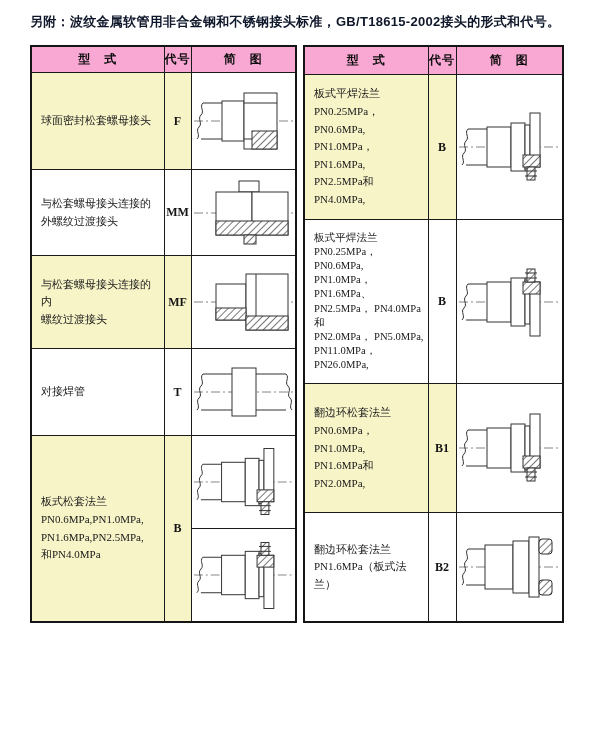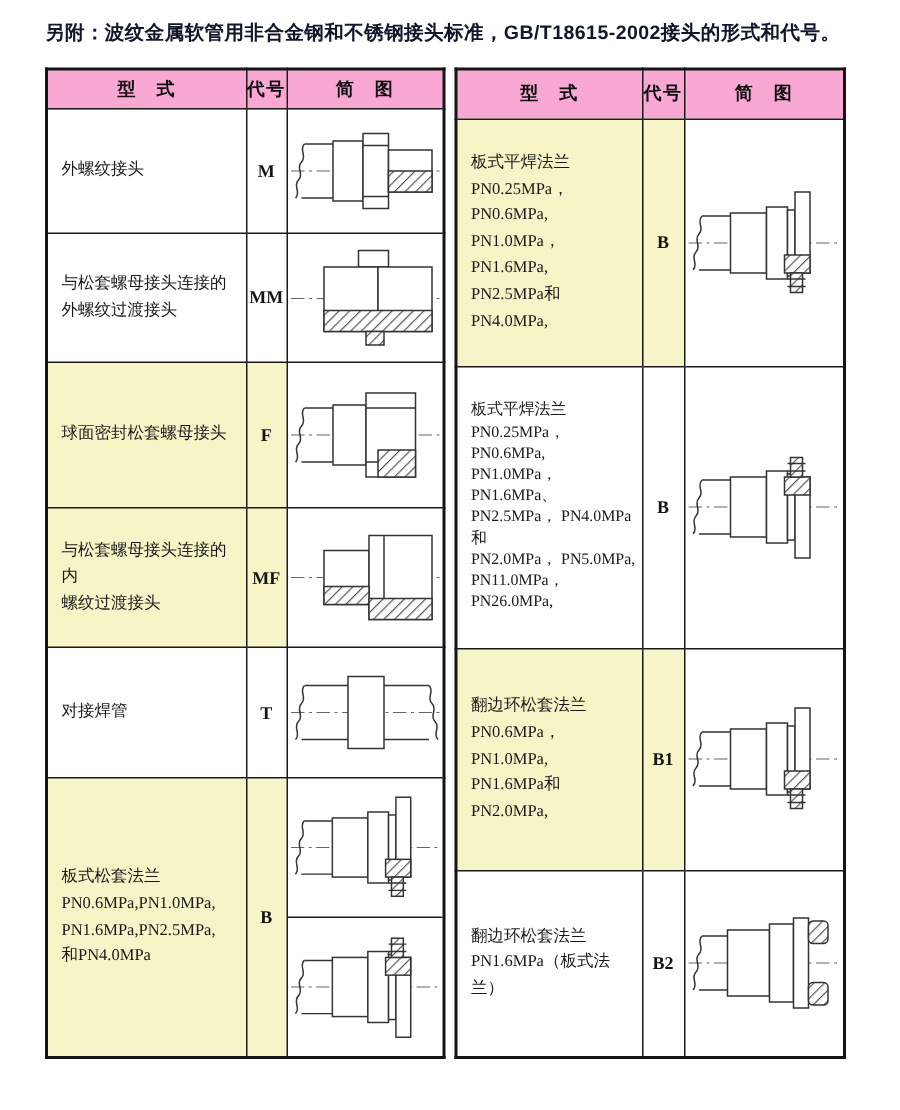--- a/index.html
+++ b/index.html
@@ -147,45 +147,36 @@
         <col style="width:133px;">
         <col style="width:27px;">
         <col style="width:105px;">
       </colgroup>
     <tbody>
         <tr>
       <th>型　式</th>
       <th>代号</th>
       <th>简　图</th>
     </tr>
-    <tr style="height:83px;">
-      <td class="type">外螺纹接头</td>
-      <td class="code">M</td>
-      <td class="diag">
-        <svg class="dsvg" width="105" height="72" viewBox="0 0 105 72">
-              <use href="#d-male"></use>
+    <tr style="height:97px;">
+      <td class="type hl">球面密封松套螺母接头</td>
+      <td class="code hl">F</td>
+      <td class="diag">
+        <svg class="dsvg" width="105" height="72" viewBox="0 0 105 72">
+              <use href="#d-nut"></use>
             </svg>
       </td>
     </tr>
     <tr style="height:86px;">
       <td class="type">与松套螺母接头连接的
 外螺纹过渡接头</td>
       <td class="code">MM</td>
       <td class="diag">
         <svg class="dsvg" width="105" height="72" viewBox="0 0 105 72">
               <use href="#d-nipple"></use>
-            </svg>
-      </td>
-    </tr>
-    <tr style="height:97px;">
-      <td class="type hl">球面密封松套螺母接头</td>
-      <td class="code hl">F</td>
-      <td class="diag">
-        <svg class="dsvg" width="105" height="72" viewBox="0 0 105 72">
-              <use href="#d-nut"></use>
             </svg>
       </td>
     </tr>
     <tr style="height:93px;margin-top:44px;">
       <td class="type hl">与松套螺母接头连接的内
 螺纹过渡接头</td>
       <td class="code hl">MF</td>
       <td class="diag">
         <svg class="dsvg" width="105" height="72" viewBox="0 0 105 72">
               <use href="#d-nipple-f"></use>

